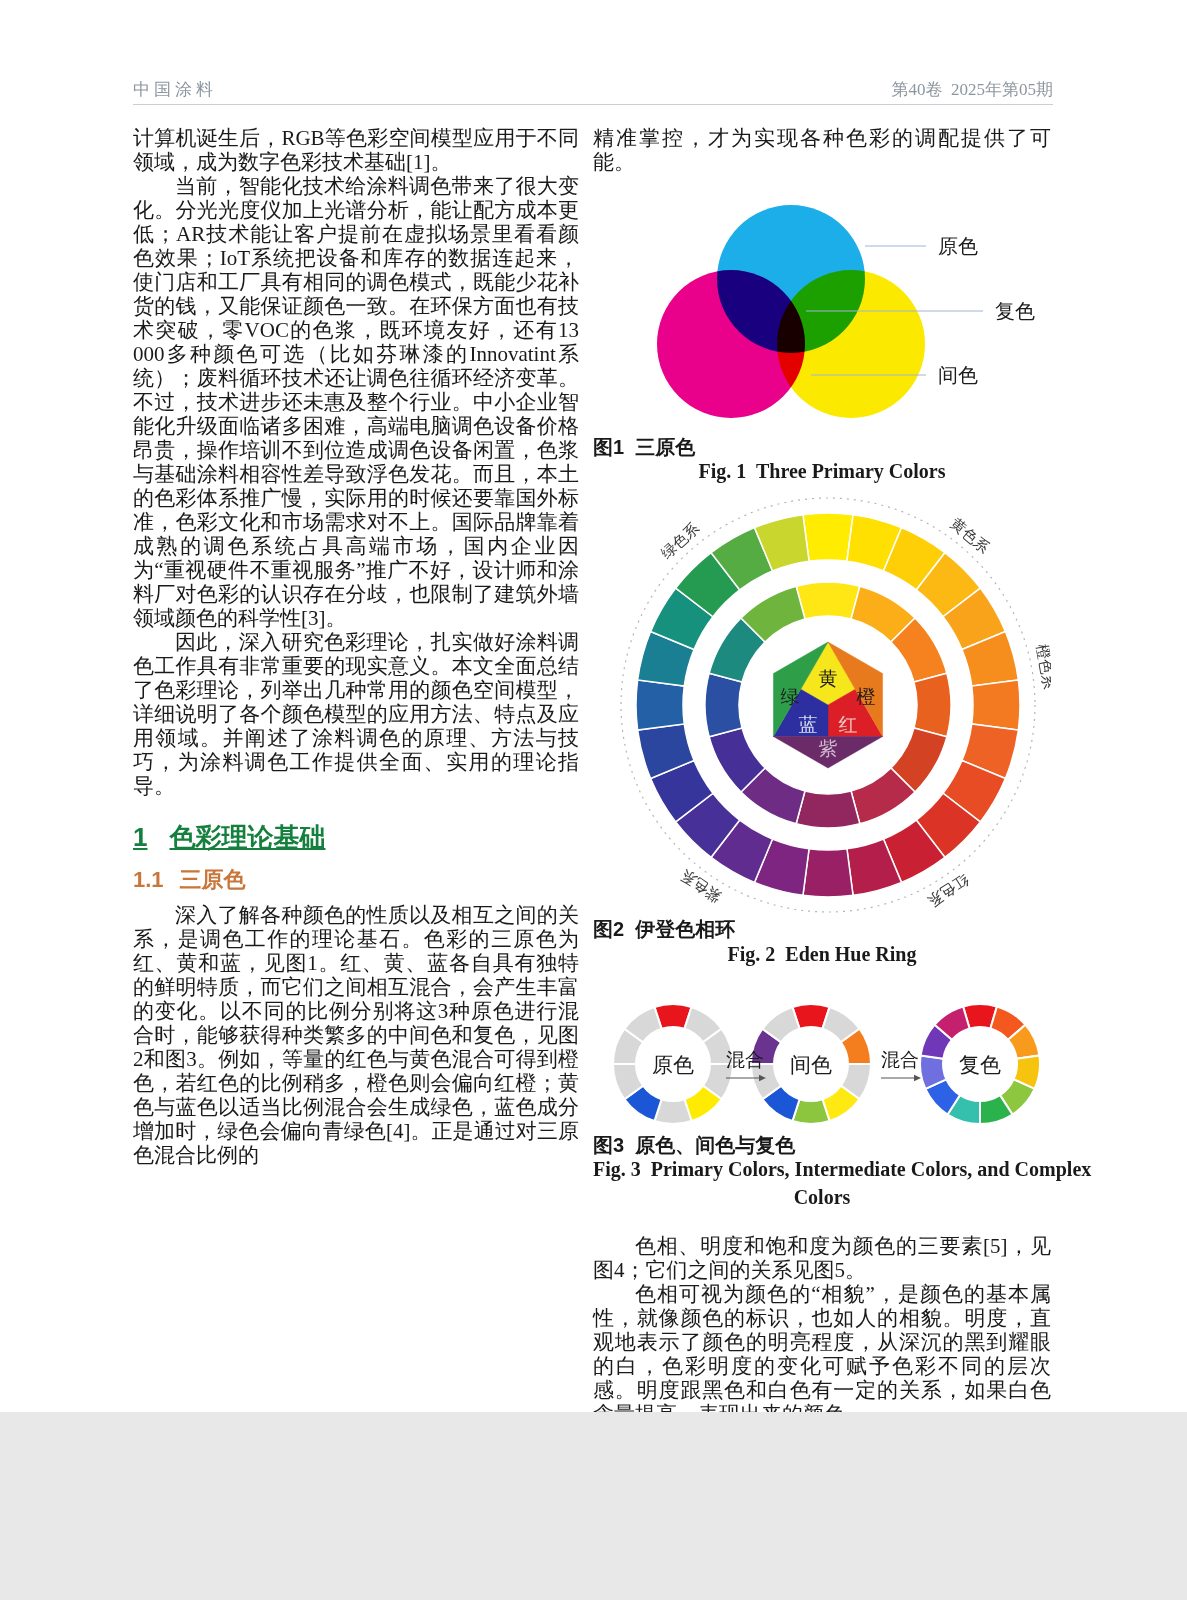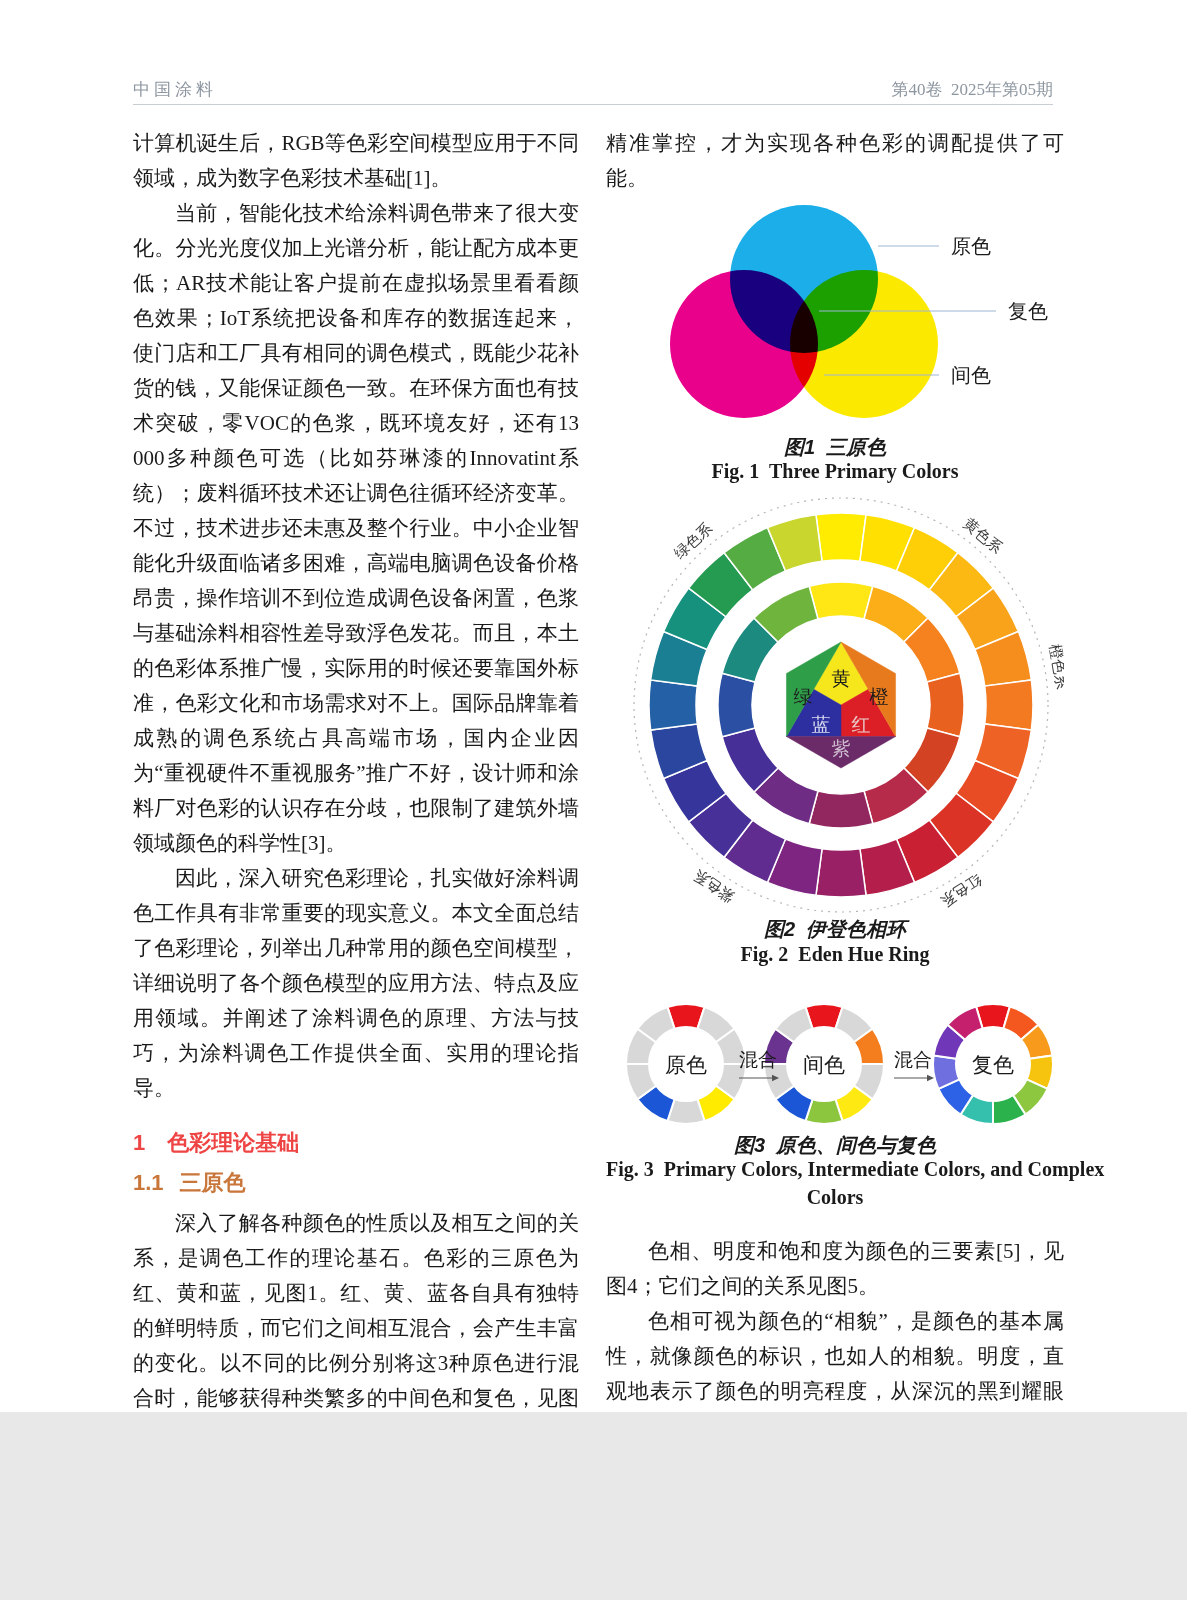--- a/index.html
+++ b/index.html
@@ -4,33 +4,33 @@
 <style>
   html,body{margin:0;padding:0;background:#e8e8e8;}
   .page{position:relative;width:1187px;height:1412px;background:#ffffff;margin:0 auto;
         font-family:"Liberation Serif","DejaVu Serif",serif;color:#1a1a1a;overflow:hidden;}
   
   .hdr-left{position:absolute;left:133px;top:78px;font-size:17px;color:#8d96a0;letter-spacing:4px;}
   .hdr-right{position:absolute;right:134px;top:78px;font-size:17px;color:#8d96a0;white-space:pre;}
   .hdr-rule{position:absolute;left:133px;right:134px;top:104px;height:1px;background:#c9ced4;}
   
   .col-left{position:absolute;left:133px;top:126px;width:446px;}
-  .col-right{position:absolute;left:606px;top:126px;width:458px;height:1460px;}
-  p.body{font-size:21px;line-height:35px;text-align:justify;margin:0;}
+  .col-right{position:absolute;left:593px;top:126px;width:458px;height:1460px;}
+  p.body{font-size:21px;line-height:24px;text-align:justify;margin:0;}
   .indent{text-indent:2em;}
   .h1{margin:22px 0 10px 0;font-family:"Liberation Sans","DejaVu Sans",sans-serif;font-weight:bold;
-      font-size:22px;color:#ef4444;}
+      font-size:26px;color:#15803d;text-decoration:underline;}
   .h1 .num{margin-right:22px;}
   .h2{margin:8px 0 8px 0;font-family:"Liberation Sans","DejaVu Sans",sans-serif;font-weight:bold;
       font-size:22px;color:#c9763a;}
   .h2 .num{margin-right:16px;}
   
   .abs{position:absolute;left:0;width:458px;}
   .caption-cn{font-family:"Liberation Sans","DejaVu Sans",sans-serif;font-weight:bold;font-size:20px;
-      text-align:center;white-space:pre;font-style:italic;}
+      text-align:left;white-space:pre;}
   .caption-en{font-family:"Liberation Serif","DejaVu Serif",serif;font-weight:bold;font-size:20px;
       text-align:center;white-space:pre;}
   
   .pg-num{position:absolute;left:133px;top:1498px;font-size:24px;color:#41658c;}
   .ft-bar{position:absolute;left:179px;top:1492px;width:3px;height:50px;background:#35517a;}
   .ft-cn{position:absolute;left:192px;top:1489px;font-family:"Liberation Sans","DejaVu Sans",sans-serif;
       font-weight:bold;font-size:20px;color:#3c5a7d;letter-spacing:2px;}
   .ft-en{position:absolute;left:192px;top:1517px;font-size:14px;color:#989ea5;}
   svg text{font-family:"Liberation Serif","DejaVu Serif",serif;}
 </style>

